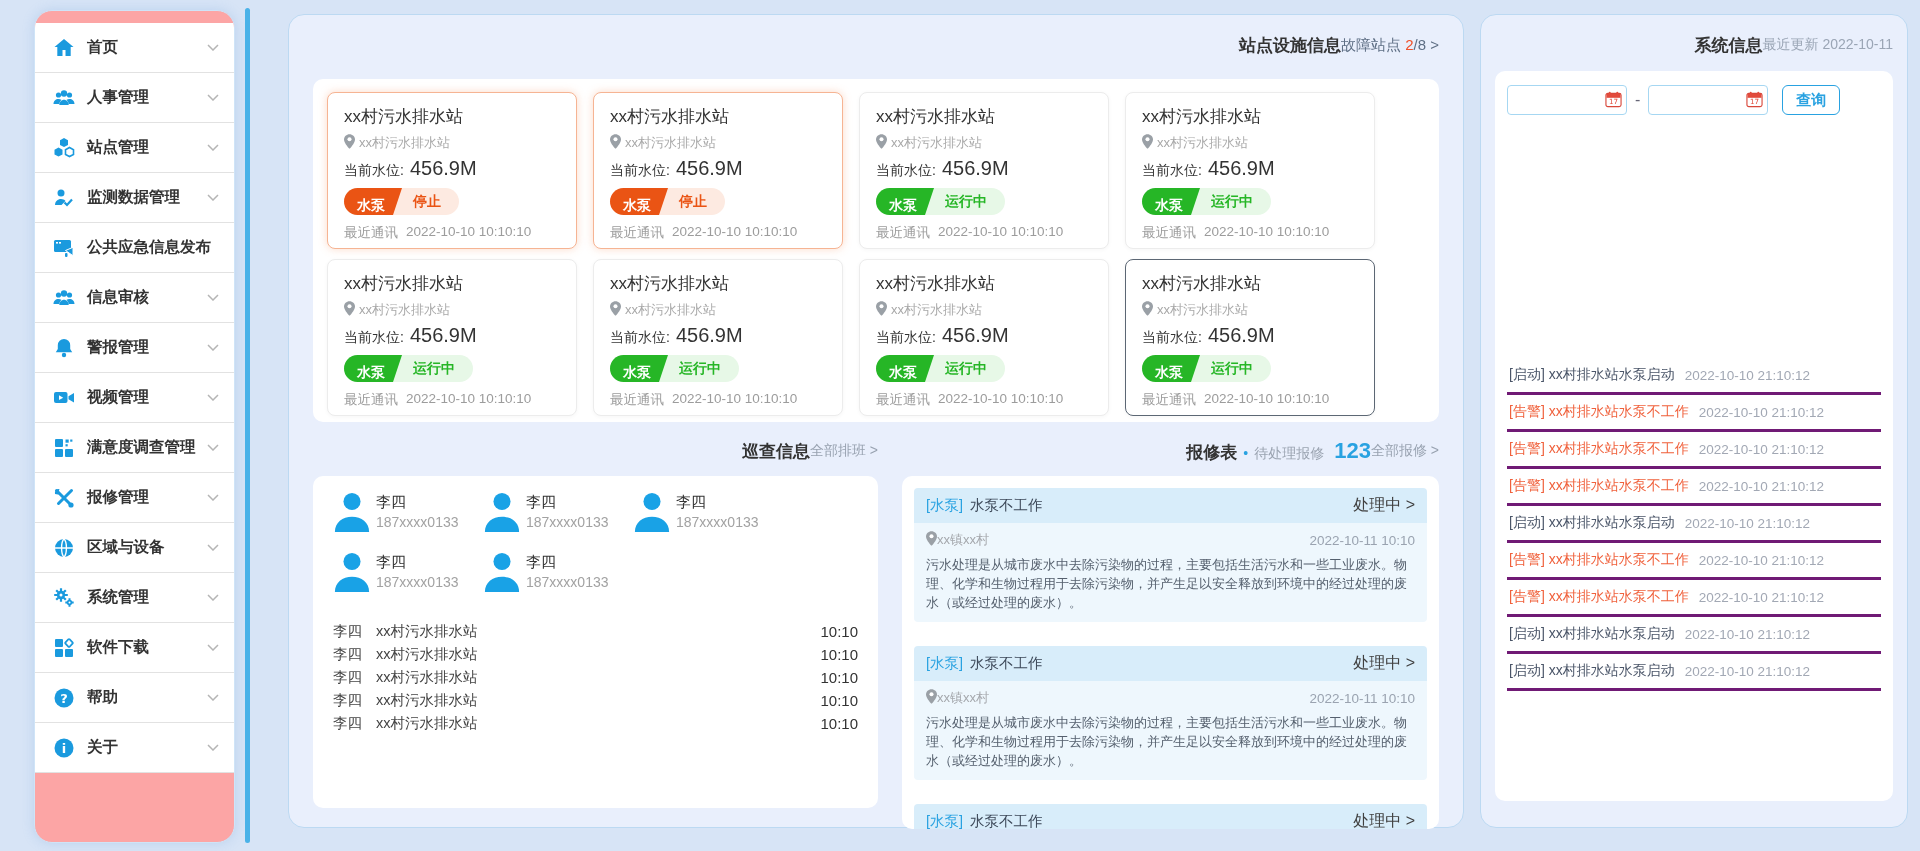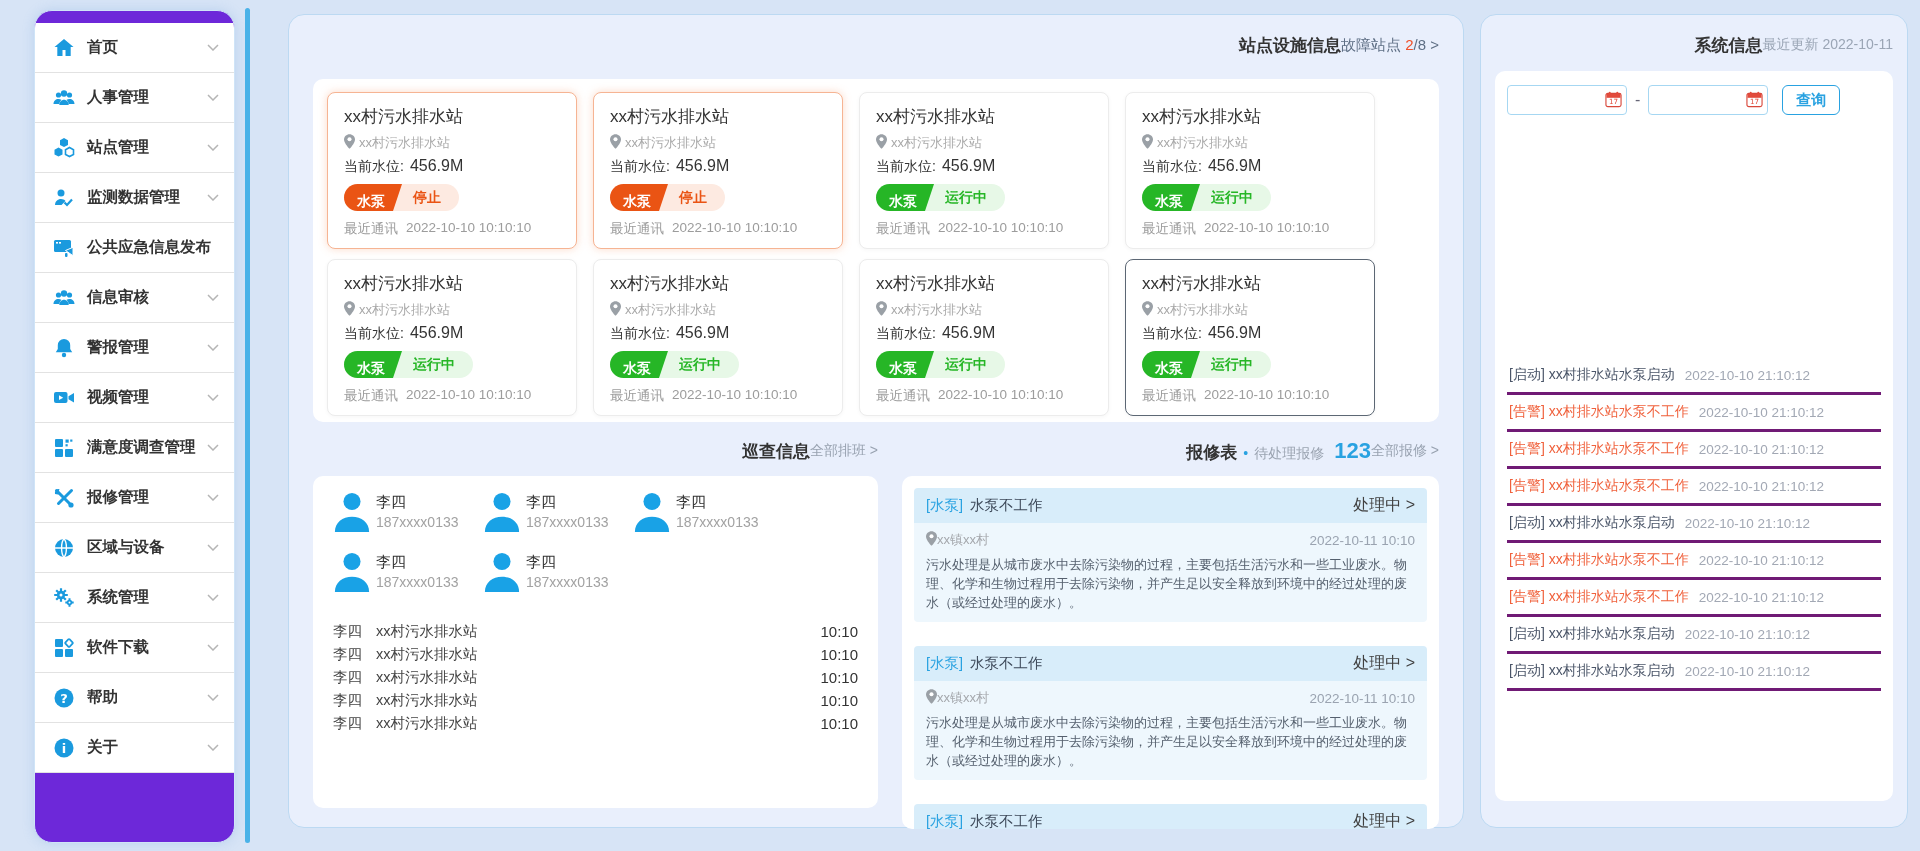--- a/index.html
+++ b/index.html
@@ -7,21 +7,21 @@
   body {
     position: relative;
     background: #d7e4f6;
     font-family: "Liberation Sans", "DejaVu Sans", sans-serif;
     color:#333;
     overflow: hidden;
   }
   
   .sidebar {
     position:absolute; left:34px; top:10px; width:201px; height:833px;
-    background:#6d28d9; border:1px solid #cfe4f7; border-radius:18px;
+    background:#fca5a5; border:1px solid #cfe4f7; border-radius:18px;
     box-shadow:0 0 12px rgba(110,160,220,.28);
     overflow:hidden; padding-top:12px;
   }
   .menu-item {
     display:flex; align-items:center; height:50px; padding:0 14px 0 16px;
     border-bottom:1px solid #e2e2e2; cursor:pointer; background:#fff;
   }
   .mi-icon { width:26px; height:26px; flex:0 0 26px; display:flex; align-items:center; justify-content:center; }
   .mi-icon svg { width:24px; height:24px; }
   .mi-label { flex:1; margin-left:10px; font-size:15.5px; font-weight:bold; color:#333; white-space:nowrap; }
@@ -52,21 +52,21 @@
   .card {
     width:250px; height:157px; background:#fff; border:1px solid #ececec;
     border-radius:8px; padding:12px 16px; cursor:pointer;
     box-shadow:0 1px 4px rgba(0,0,0,.04);
   }
   .card.fault { border-color:#f6b493; box-shadow:0 0 9px rgba(246,150,100,.35); }
   .card.selected { border-color:#5c6774; }
   .card-title { font-size:17px; color:#333; }
   .card-loc { margin-top:6px; display:flex; align-items:center; gap:4px; font-size:13px; color:#a8a8a8; }
   .card-level { margin-top:5px; font-size:14px; color:#333; display:flex; align-items:baseline; gap:6px;}
-  .card-level .lvl-value { font-size:16px; }
+  .card-level .lvl-value { font-size:20px; }
   .badge {
     margin-top:8px; display:inline-flex; height:27px; border-radius:14px;
     overflow:hidden; font-size:14px; font-weight:bold; align-items:stretch;
   }
   .badge .pump { color:#fff; display:flex; align-items:center; padding:8px 17px 0 13px;
     clip-path:polygon(0 0,100% 0,calc(100% - 9px) 100%,0 100%); }
   .badge .status { display:flex; align-items:center; padding:0 18px 0 11px; }
   .badge.stop { background:#fdeae1; color:#ea5414; }
   .badge.stop .pump { background:#ea5414; }
   .badge.run { background:#e7f8e7; color:#26b626; }

